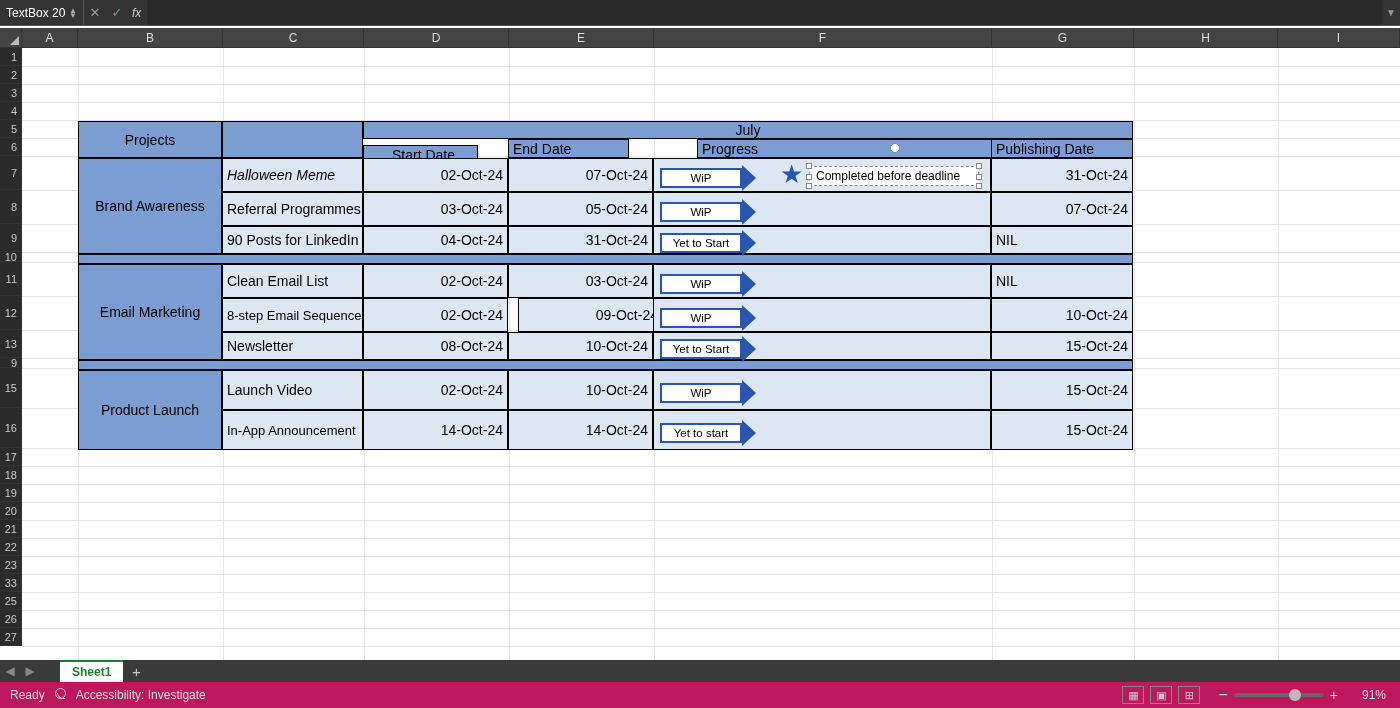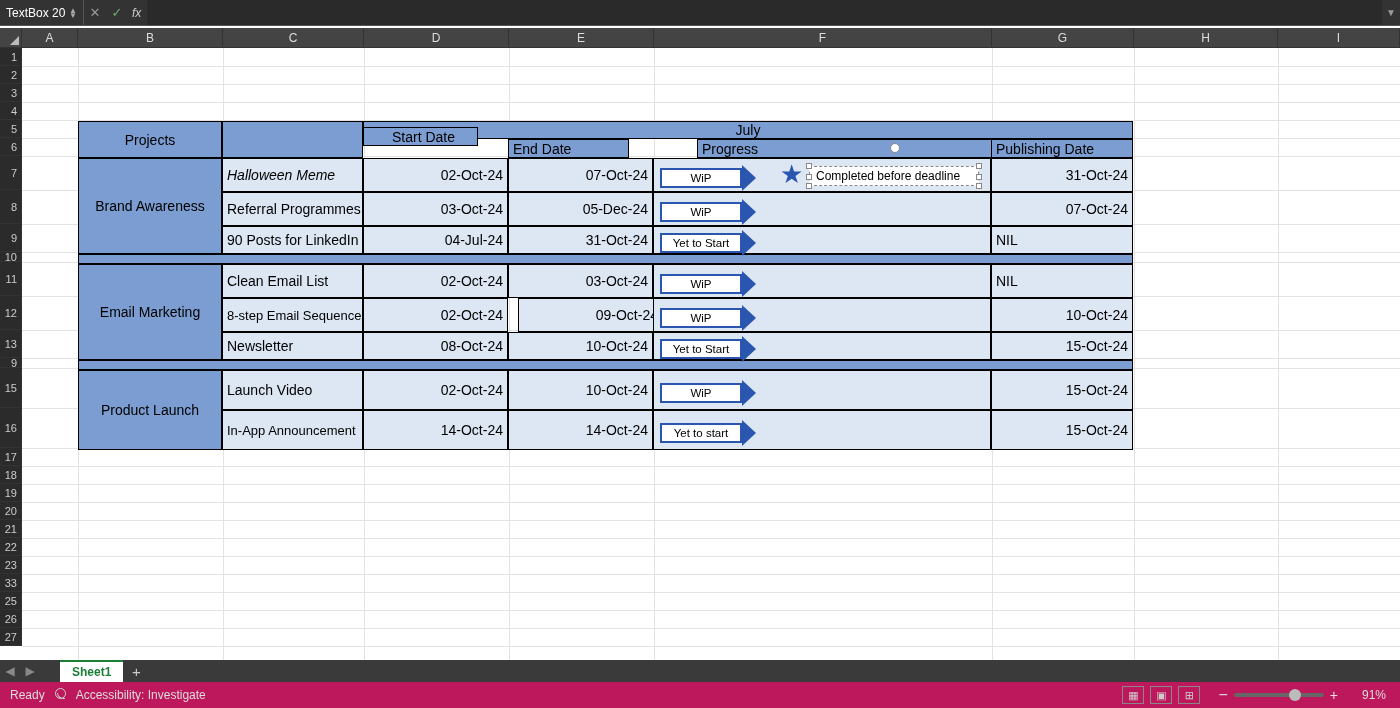--- a/index.html
+++ b/index.html
@@ -157,41 +157,41 @@
     <div style="position: absolute; top: 562px; left: 0px; height: 0px; width: 1378px; border-bottom: 1px solid rgb(227, 227, 227);"></div>
     <div style="position: absolute; top: 580px; left: 0px; height: 0px; width: 1378px; border-bottom: 1px solid rgb(227, 227, 227);"></div>
     <div style="position: absolute; top: 598px; left: 0px; height: 0px; width: 1378px; border-bottom: 1px solid rgb(227, 227, 227);"></div>
   </div>
 
 <div class="plan">
 
   <div class="tcell hdr txt-c" style="left:0;top:73px;width:144px;height:37px;">Projects</div>
   <div class="tcell hdr" style="left:144px;top:73px;width:141px;height:37px;"></div>
   <div class="tcell hdr txt-c" style="left:285px;top:73px;width:770px;height:18px;">July</div>
-  <div class="tcell hdr txt-l" style="left:285px;top:79px;width:115px;height:19px;padding-left:28px;">Start Date</div>
+  <div class="tcell hdr txt-l" style="left:285px;top:97px;width:115px;height:19px;padding-left:28px;">Start Date</div>
   <div class="tcell hdr txt-l" style="left:430px;top:91px;width:121px;height:19px;">End Date</div>
   <div class="tcell hdr txt-l" style="left:575px;top:91px;width:338px;height:19px;margin-left:44px;">Progress</div>
   <div class="tcell hdr txt-l" style="left:913px;top:91px;width:142px;height:19px;">Publishing Date</div>
 
   <div class="tcell hdr txt-c" style="left:0;top:110px;width:144px;height:96px;">Brand Awareness</div>
 
   <div class="tcell sub txt-l" style="left:144px;top:110px;width:141px;height:34px;font-style:italic;">Halloween Meme</div>
   <div class="tcell sub txt-r" style="left:285px;top:110px;width:145px;height:34px;">02-Oct-24</div>
   <div class="tcell sub txt-r" style="left:430px;top:110px;width:145px;height:34px;">07-Oct-24</div>
   <div class="tcell sub" style="left:575px;top:110px;width:338px;height:34px;"></div>
   <div class="tcell sub txt-r" style="left:913px;top:110px;width:142px;height:34px;">31-Oct-24</div>
 
   <div class="tcell sub txt-l" style="left:144px;top:144px;width:141px;height:34px;">Referral Programmes</div>
   <div class="tcell sub txt-r" style="left:285px;top:144px;width:145px;height:34px;">03-Oct-24</div>
-  <div class="tcell sub txt-r" style="left:430px;top:144px;width:145px;height:34px;">05-Dec-24</div>
+  <div class="tcell sub txt-r" style="left:430px;top:144px;width:145px;height:34px;">05-Oct-24</div>
   <div class="tcell sub" style="left:575px;top:144px;width:338px;height:34px;"></div>
   <div class="tcell sub txt-r" style="left:913px;top:144px;width:142px;height:34px;">07-Oct-24</div>
 
   <div class="tcell sub txt-l" style="left:144px;top:178px;width:141px;height:28px;">90 Posts for LinkedIn</div>
-  <div class="tcell sub txt-r" style="left:285px;top:178px;width:145px;height:28px;">04-Jul-24</div>
+  <div class="tcell sub txt-r" style="left:285px;top:178px;width:145px;height:28px;">04-Oct-24</div>
   <div class="tcell sub txt-r" style="left:430px;top:178px;width:145px;height:28px;">31-Oct-24</div>
   <div class="tcell sub" style="left:575px;top:178px;width:338px;height:28px;"></div>
   <div class="tcell sub txt-l" style="left:913px;top:178px;width:142px;height:28px;">NIL</div>
 
   <div class="tcell sep" style="left:0;top:206px;width:1055px;height:10px;"></div>
 
   <div class="tcell hdr txt-c" style="left:0;top:216px;width:144px;height:96px;">Email Marketing</div>
   <div class="tcell sub txt-l" style="left:144px;top:216px;width:141px;height:34px;">Clean Email List</div>
   <div class="tcell sub txt-r" style="left:285px;top:216px;width:145px;height:34px;">02-Oct-24</div>
   <div class="tcell sub txt-r" style="left:430px;top:216px;width:145px;height:34px;">03-Oct-24</div>

